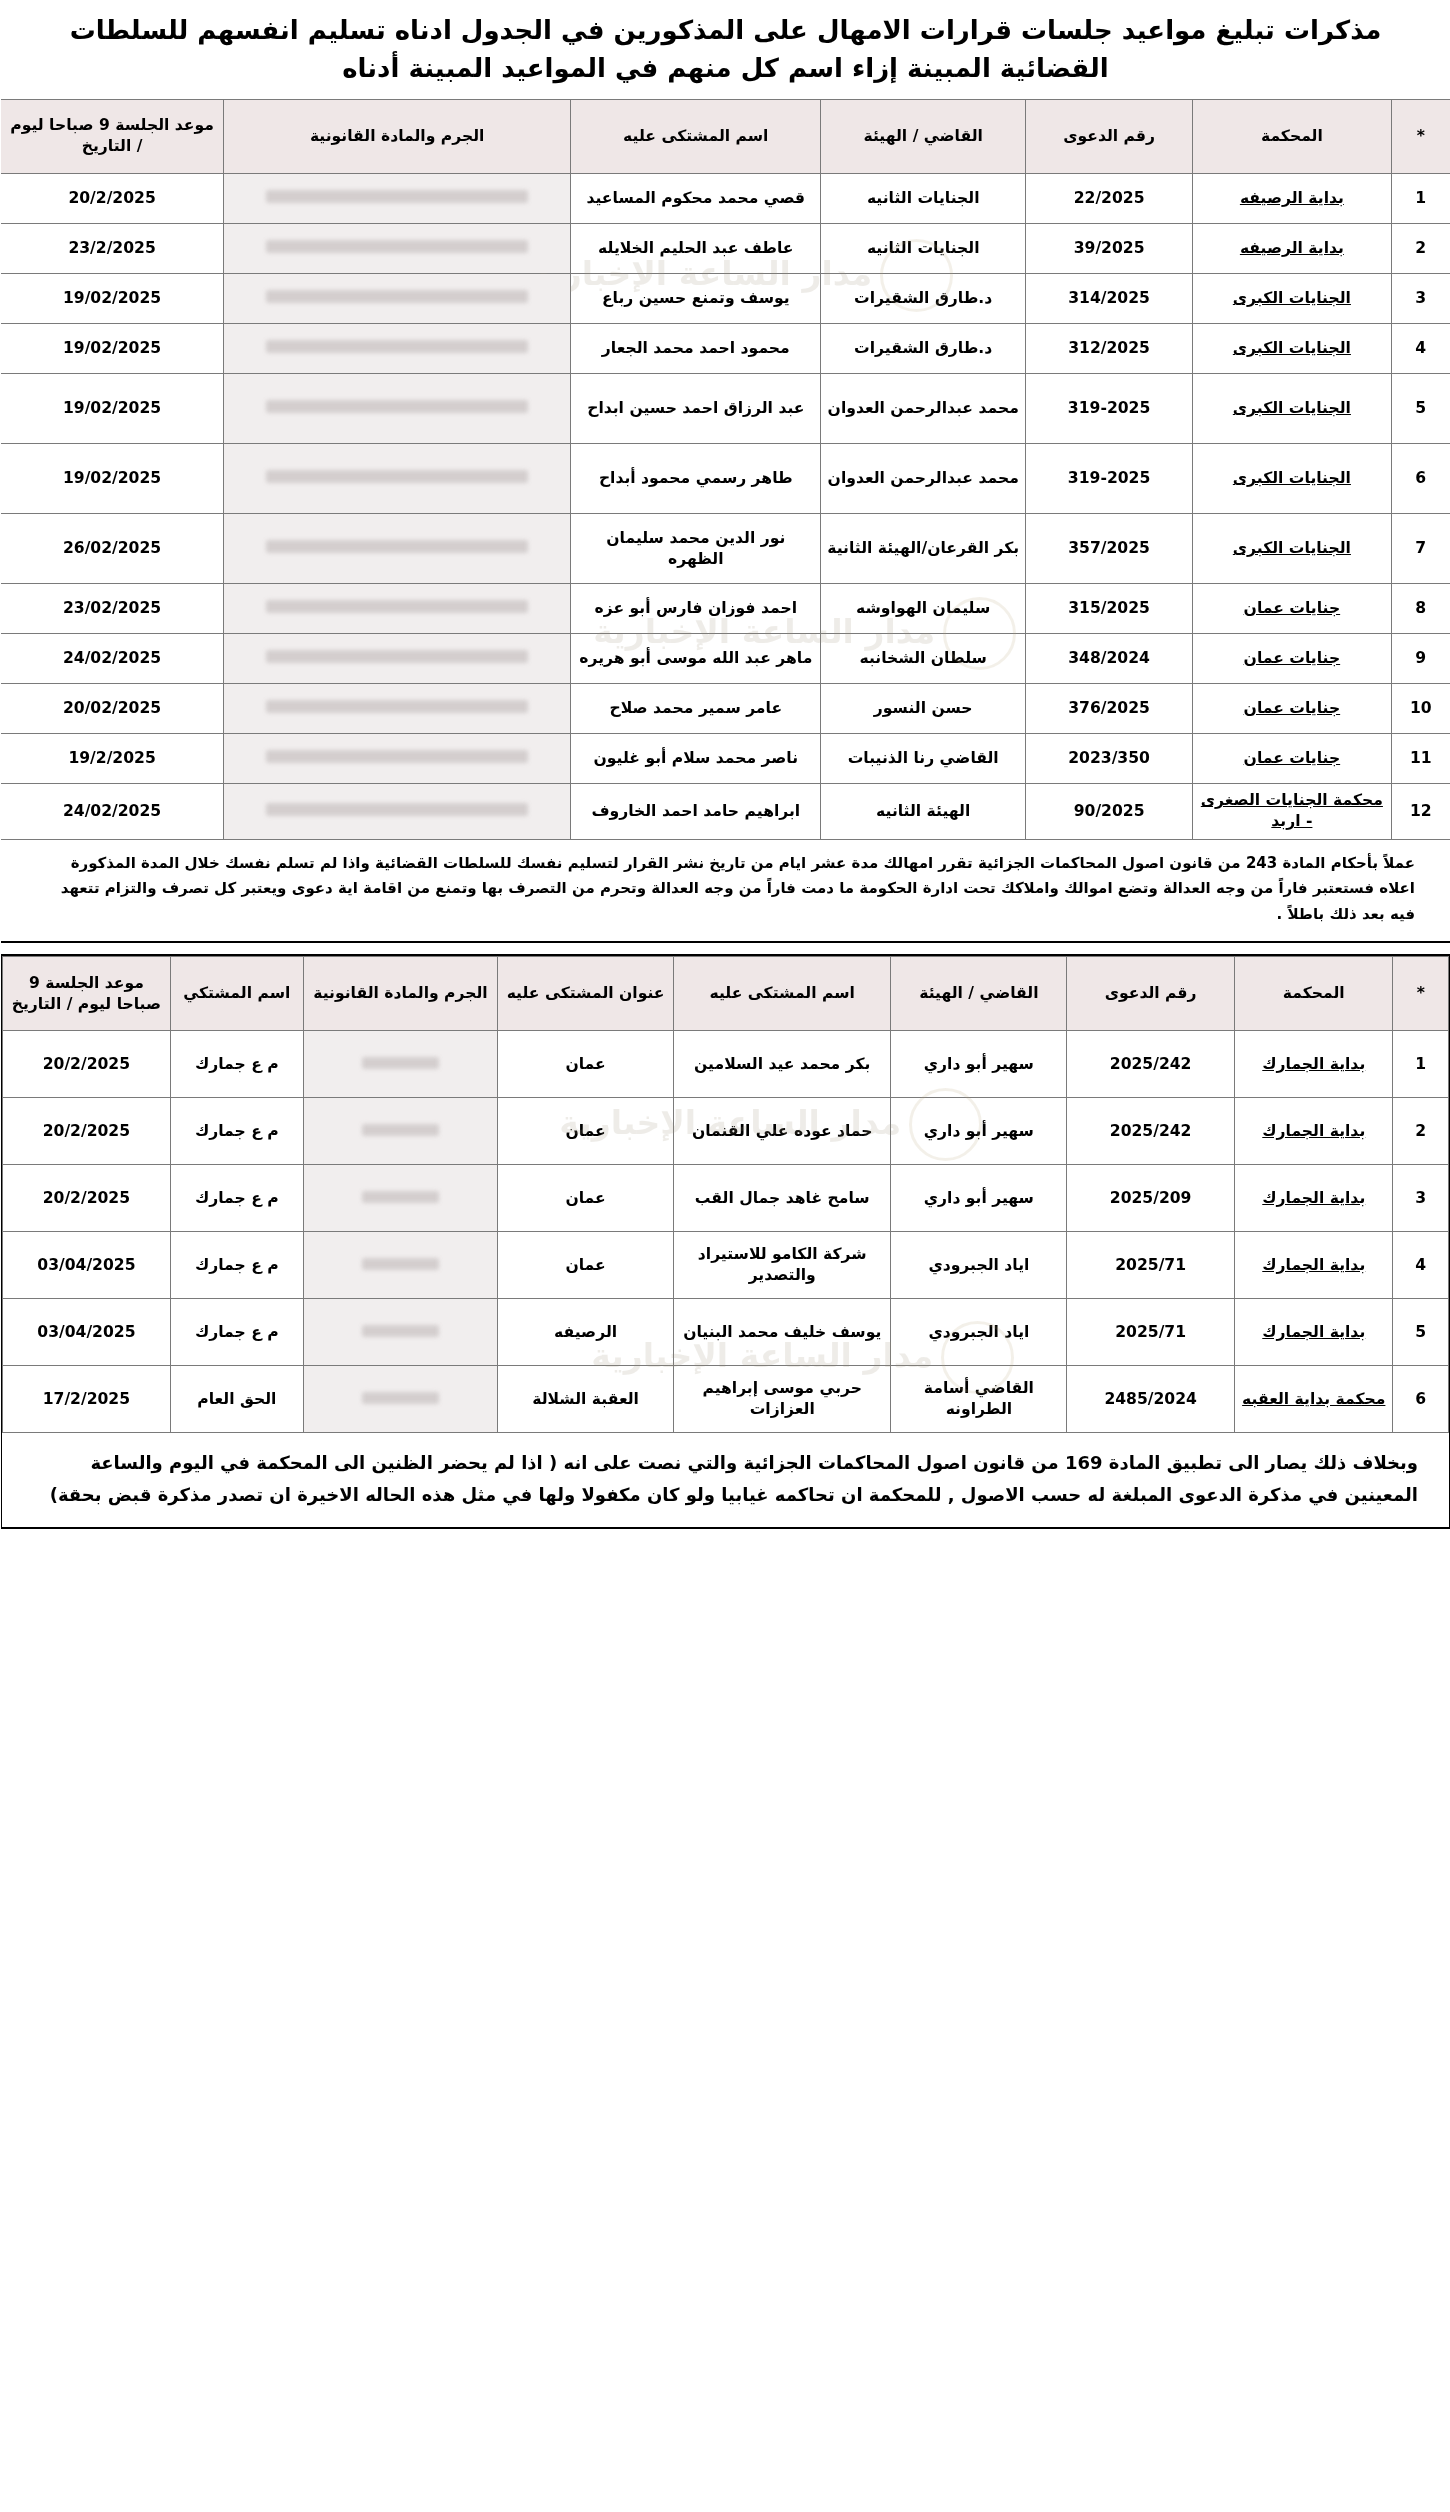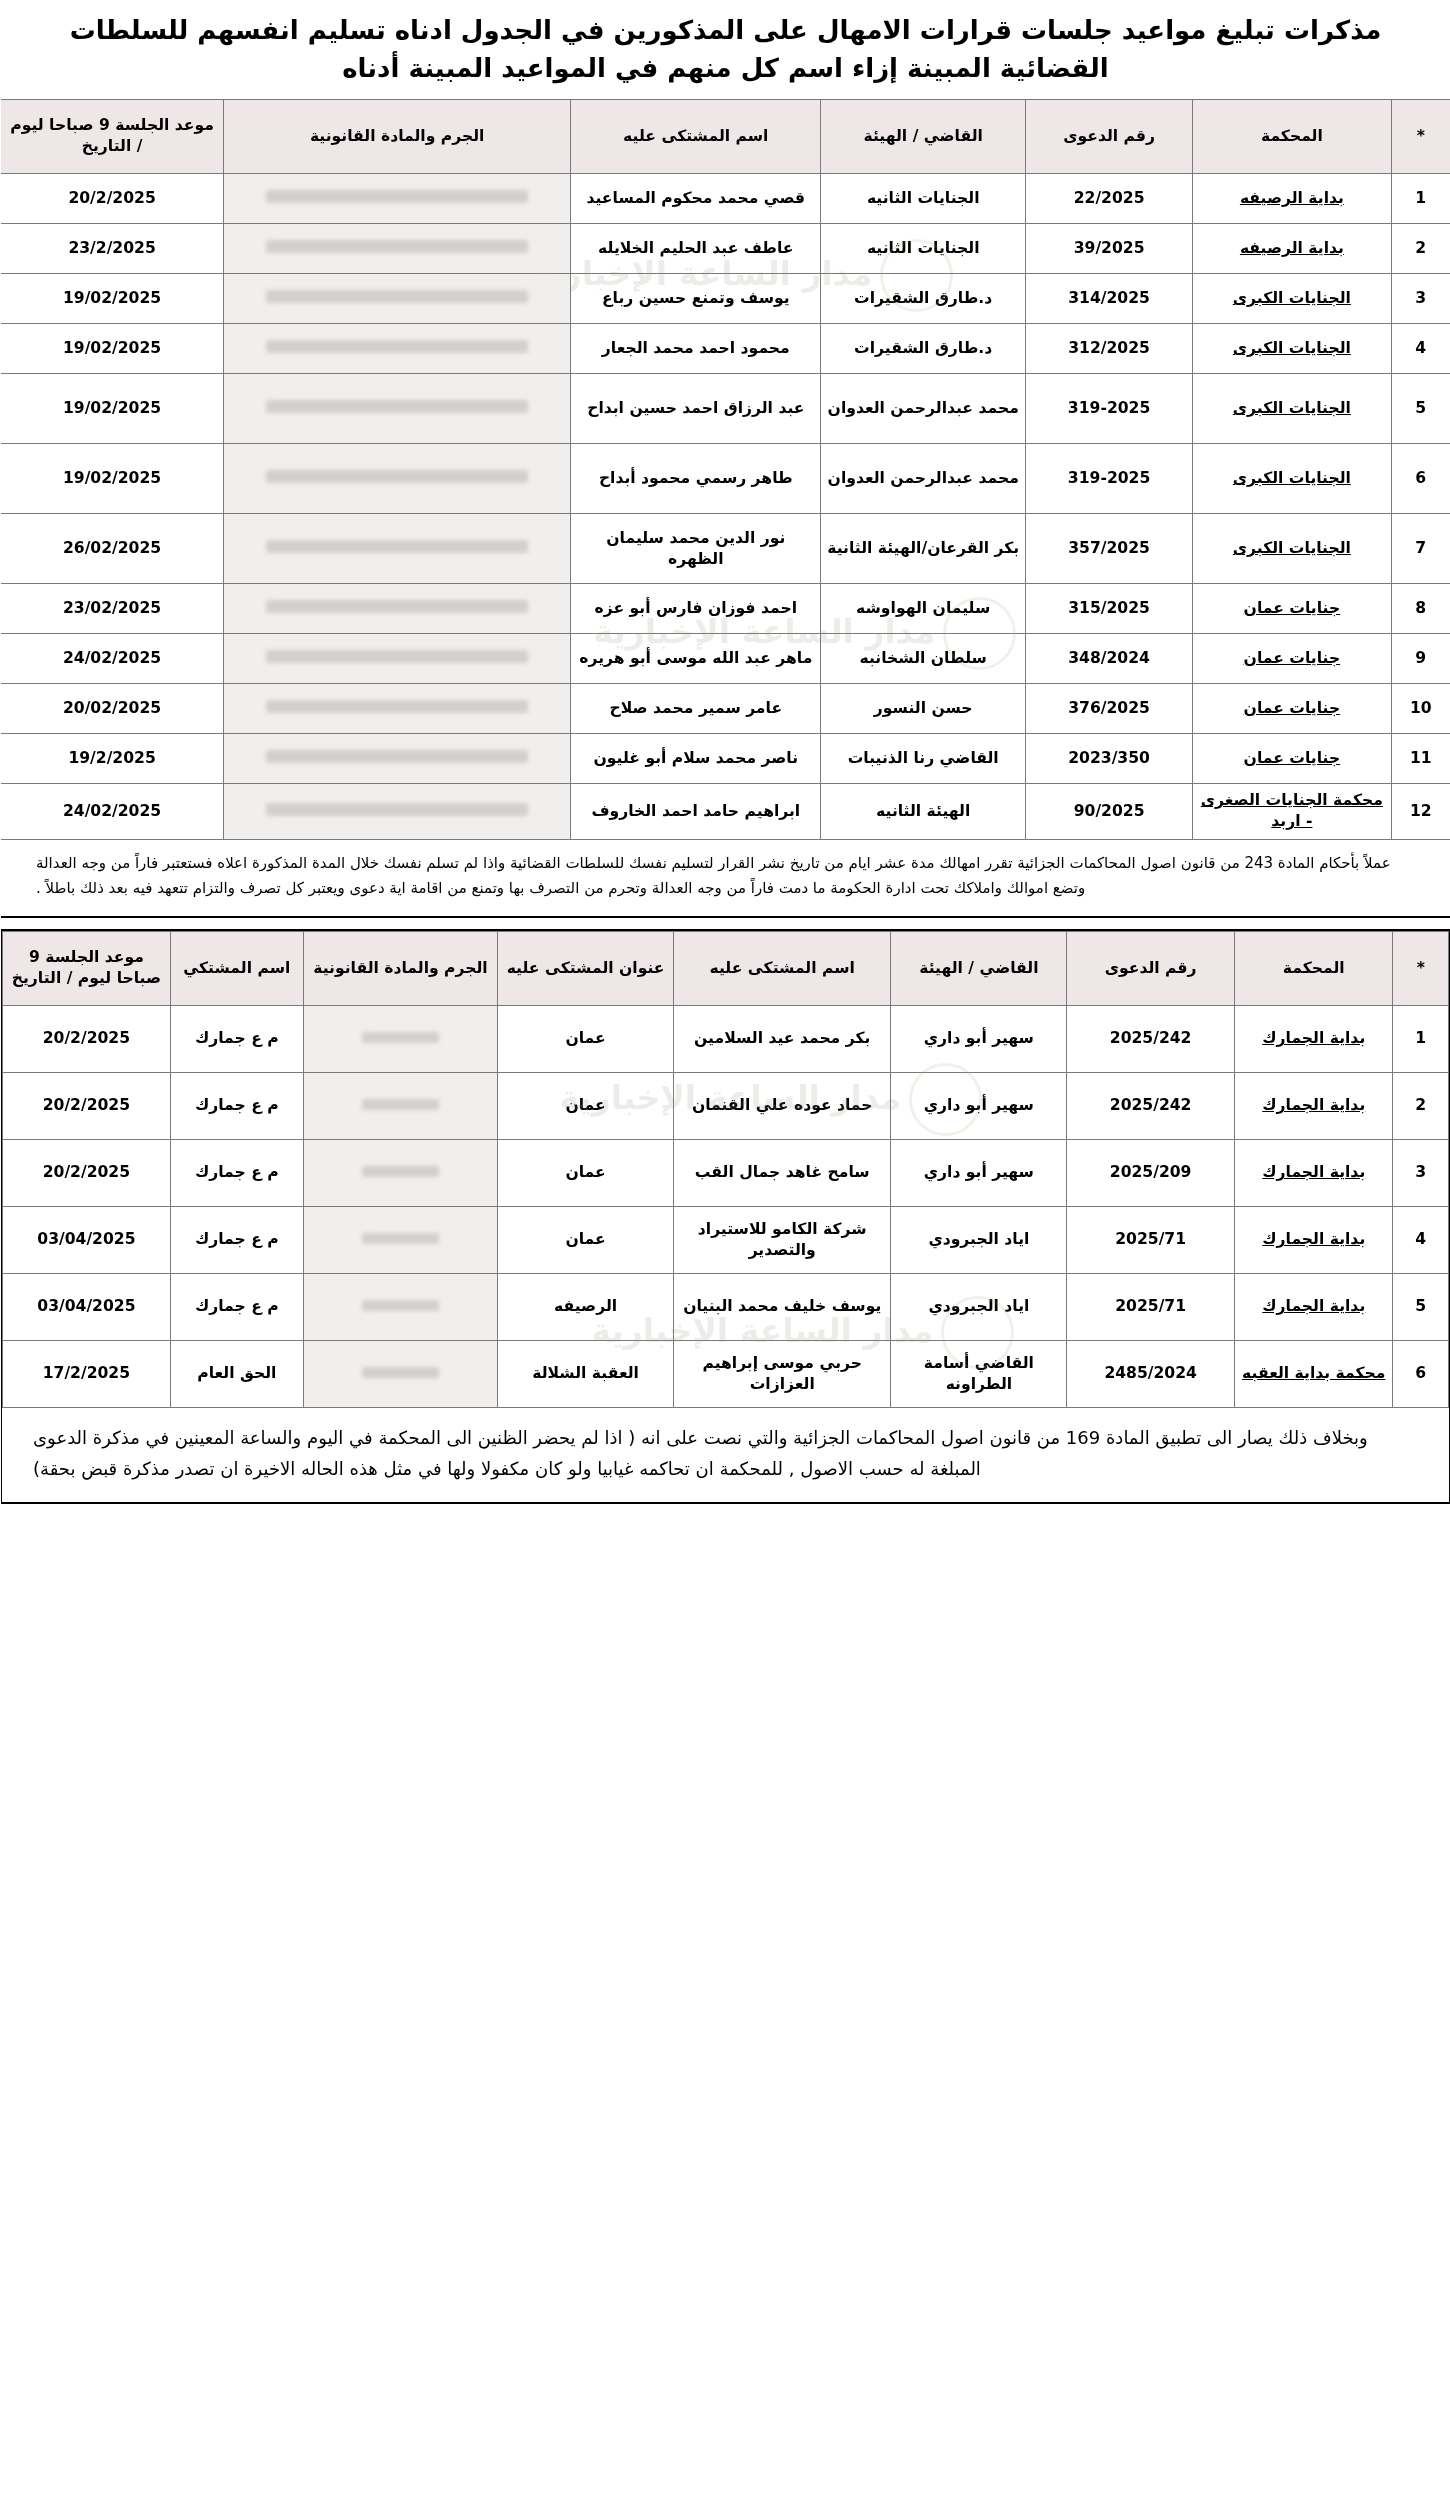--- a/index.html
+++ b/index.html
@@ -80,22 +80,22 @@
     background: #cfc9c9;
     border-radius: 2.3px;
     filter: blur(2.3px);
     opacity: .85;
   }
   .blur.sm { width: 42%; height: 11.7px; }
   .rows tr { height: 50px; }
   .note {
     font-size: 15px;
     line-height: 1.7;
-    font-weight: normal;
-    text-align: left;
+    font-weight: bold;
+    text-align: right;
     padding: 11px 36px 14px 36px;
   }
   .note.big {
     font-size: 18px;
     line-height: 1.75;
     padding: 14px 31px 17px 31px;
   }
   
   .wm-wrap { position: relative; }
   .wm {

